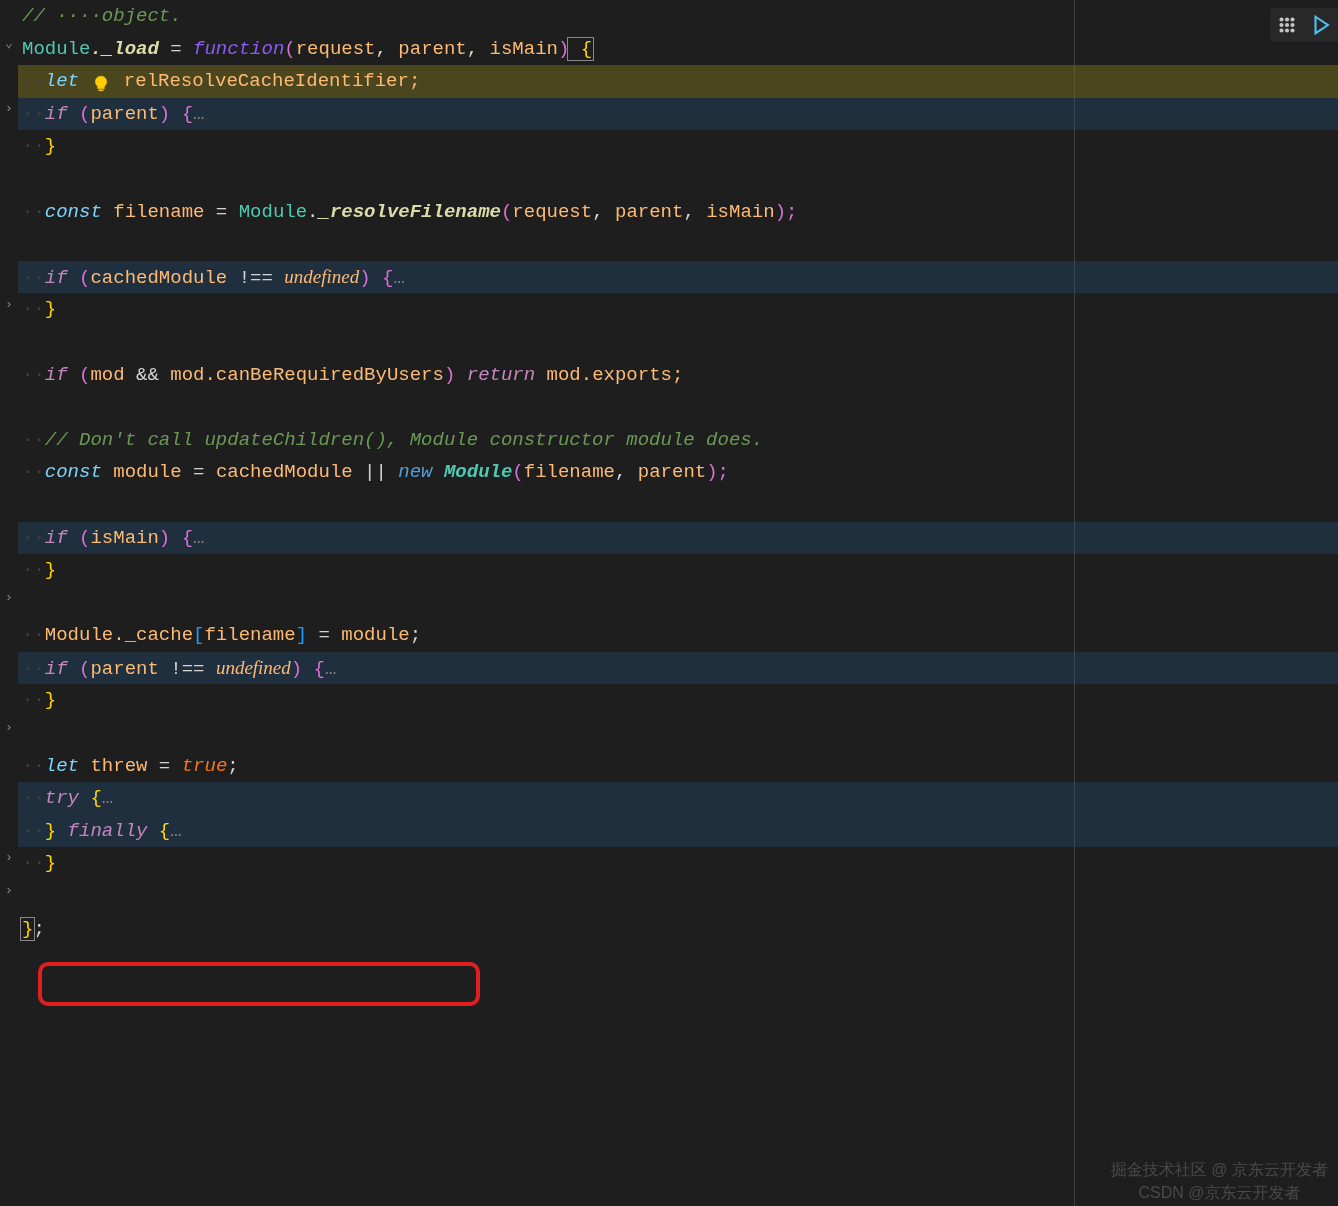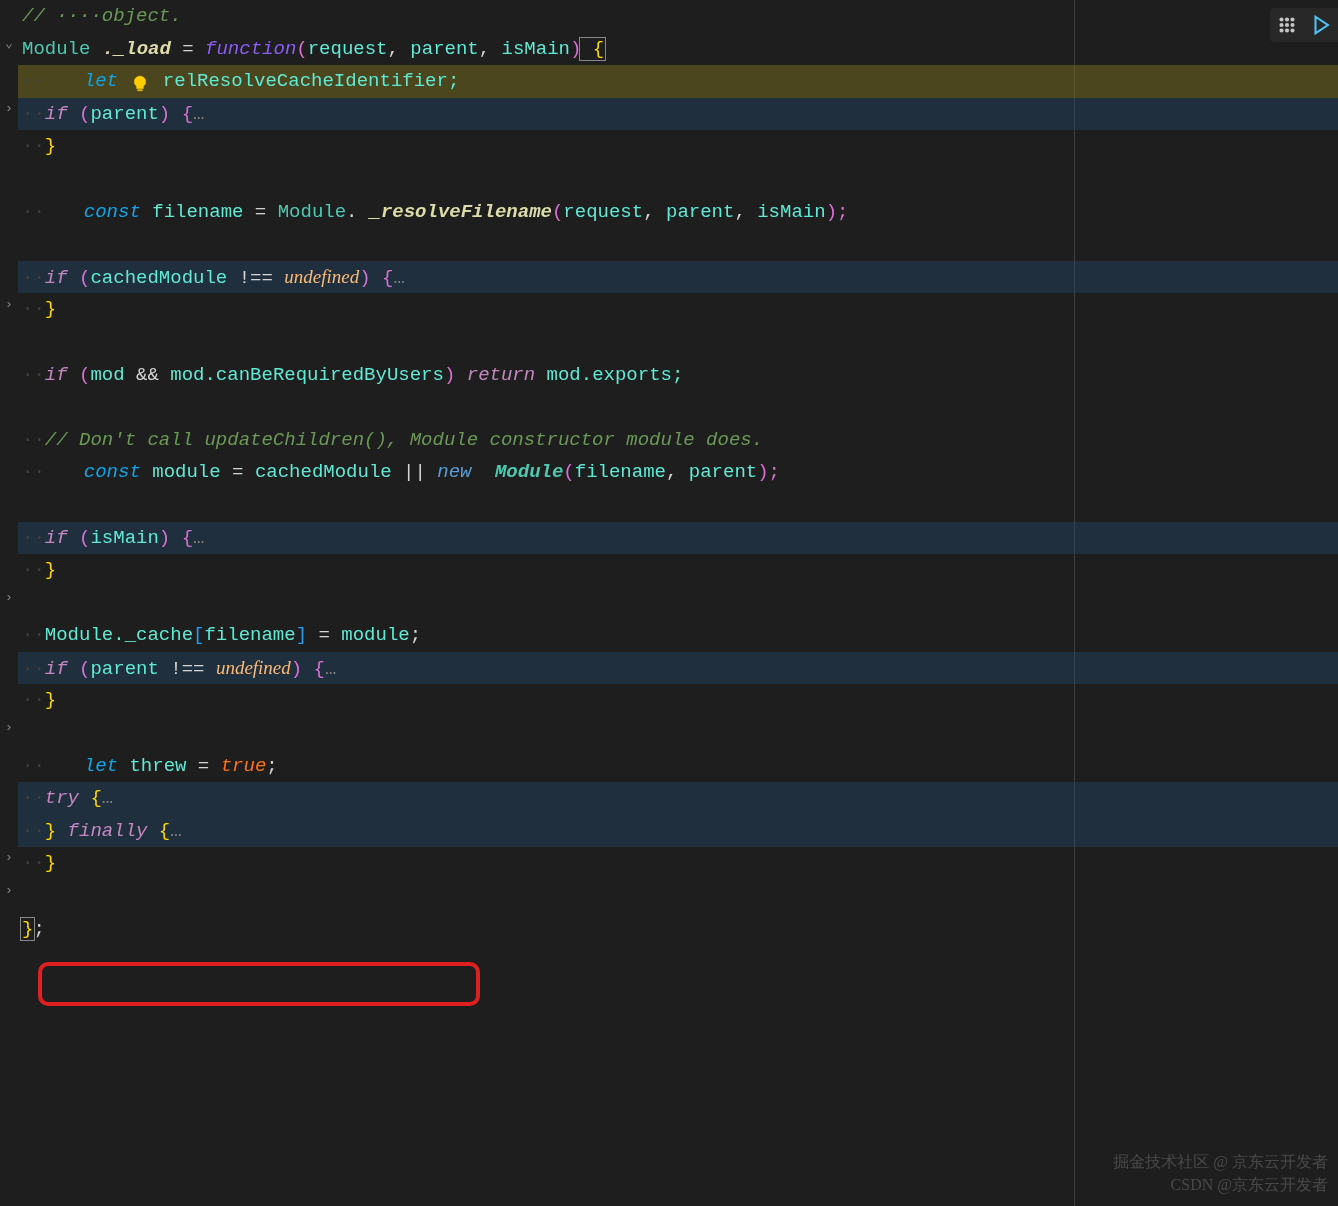--- a/index.html
+++ b/index.html
@@ -46,26 +46,26 @@
     padding-left: 4px;
   }
   .line.highlight-yellow {
     background: rgba(120, 110, 30, 0.5);
   }
   .line.highlight-blue {
     background: rgba(38, 79, 120, 0.35);
   }
   .dots { color: #404040; }
   .comment { color: #6a9955; font-style: italic; }
-  .keyword-storage { color: #0ea5e9; font-style: italic; margin-left: 39px; }
+  .keyword-storage { color: #7dd3fc; font-style: italic; }
   .keyword-ctrl { color: #c586c0; font-style: italic; }
   .type { color: #4ec9b0; }
-  .func { color: #dcdcaa; font-style: italic; font-weight: bold; margin-left: 12px; }
+  .func { color: #dcdcaa; font-style: italic; font-weight: bold; }
   .func-keyword { color: #8b5cf6; font-style: italic; }
-  .var { color: #5eead4; }
+  .var { color: #fdba74; }
   .paren { color: #da70d6; }
   .paren2 { color: #179fff; }
   .brace { color: #ffd700; }
   .undef { color: #fdba74; font-style: italic; font-family: Liberation Serif, serif; }
   .bool { color: #f97316; font-style: italic; }
   .new-kw { color: #569cd6; font-style: italic; }
   .fold-dots { color: #808080; }
   .bracket-highlight {
     border: 1px solid #888;
     padding: 0 1px;
@@ -104,25 +104,25 @@
   }
   .toolbar-icon {
     width: 22px;
     height: 22px;
     color: #c5c5c5;
     cursor: pointer;
   }
   .watermark {
     position: absolute;
     right: 10px;
-    bottom: 10px;
+    bottom: 2px;
     color: rgba(200,200,200,0.25);
-    font-family: Liberation Serif, serif;
+    font-family: Liberation Sans, sans-serif;
     font-size: 16px;
-    text-align: right;
+    text-align: center;
     line-height: 1.4;
   }
 </style>
 </head>
 <body>
 
 <div class="editor">
 
   <div class="ruler"></div>
 

